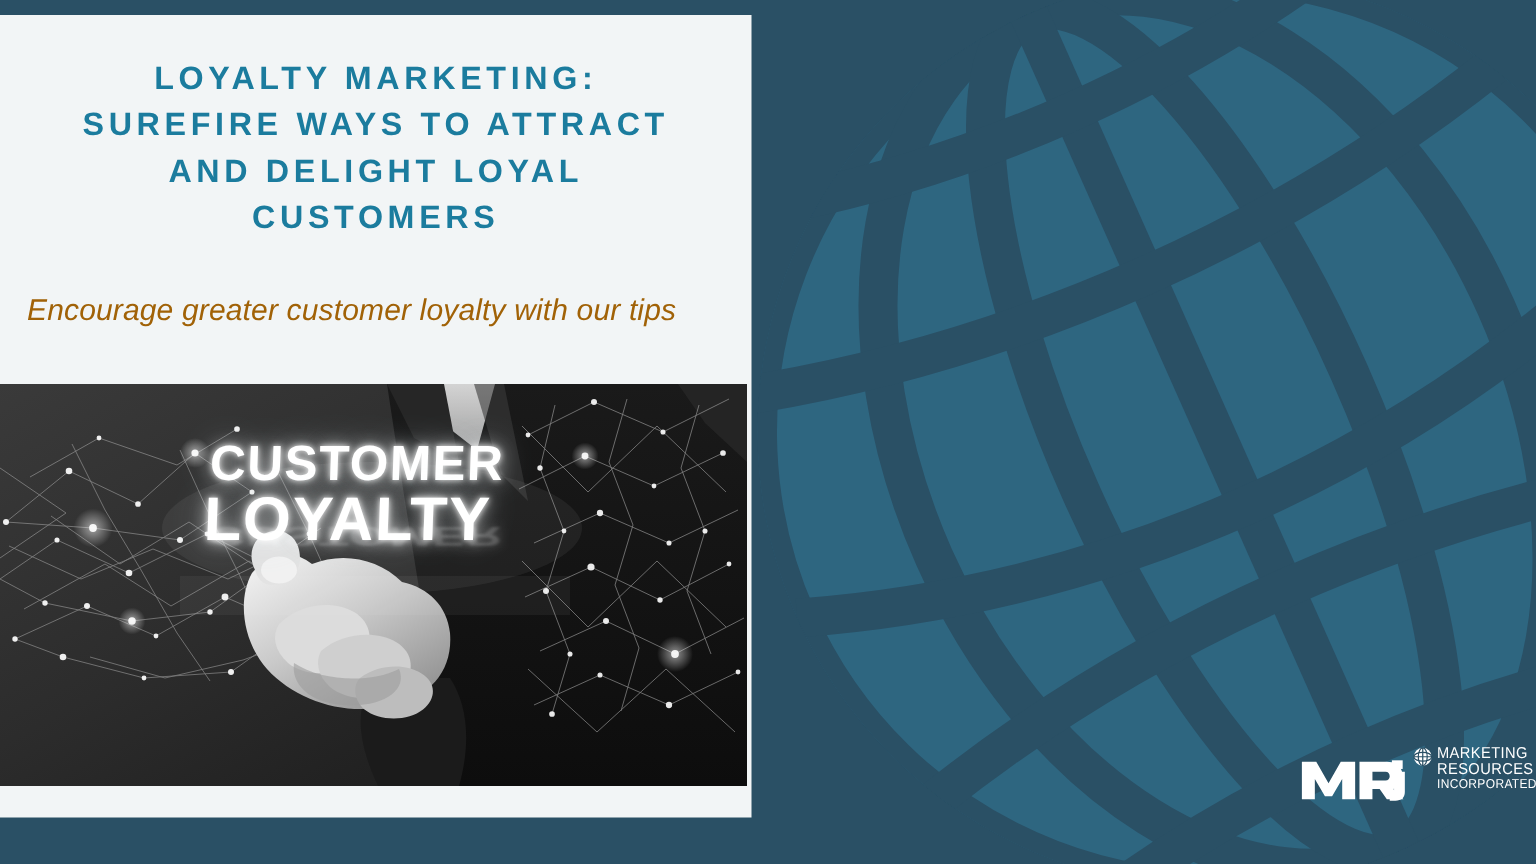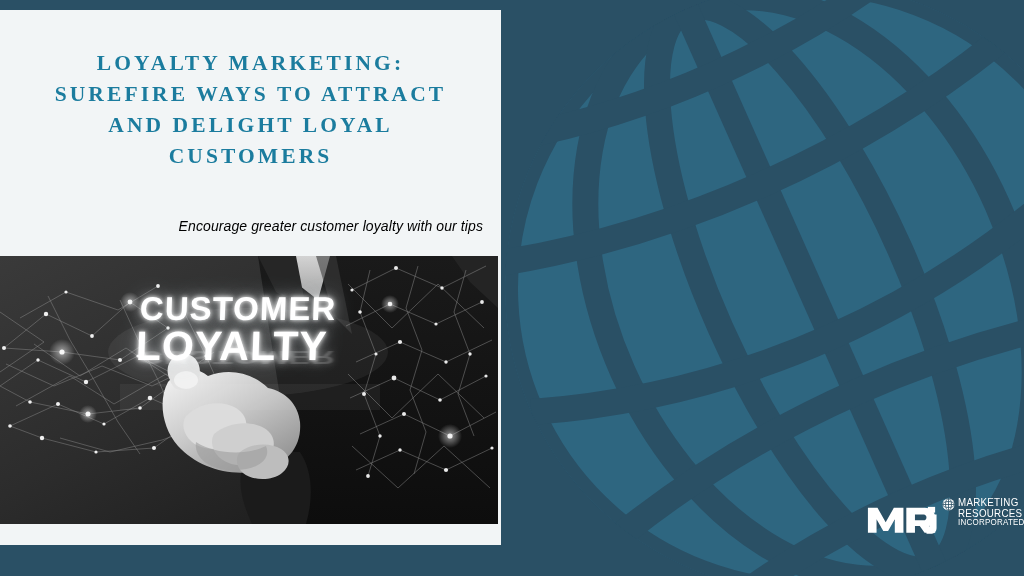--- a/index.html
+++ b/index.html
@@ -55,41 +55,41 @@
     position: absolute;
     left: 0;
     top: 0;
     width: 501px;
     height: 246px;
     box-sizing: border-box;
     padding: 26px 18px 0 18px;
   }
 
   .headline {
-    margin: 12px;
+    margin: 1px;
     text-align: center;
     color: #1b7c9e;
-    font-family: Liberation Serif, serif;
+    font-family: Liberation Sans, sans-serif;
     font-weight: bold;
     font-size: 21.5px;
     line-height: 31px;
     letter-spacing: 3.1px;
     text-transform: uppercase;
     white-space: pre-line;
   }
 
   .subhead {
     margin: 0;
     padding-top: 34px;
-    text-align: right;
-    color: #000000;
+    text-align: left;
+    color: #a16207;
     font-family: "Liberation Sans", sans-serif;
     font-style: italic;
     font-weight: normal;
-    font-size: 14px;
+    font-size: 20px;
     letter-spacing: 0.1px;
   }
 
   
   .photo {
     position: absolute;
     left: 0;
     top: 246px;
     width: 498px;
     height: 268px;

